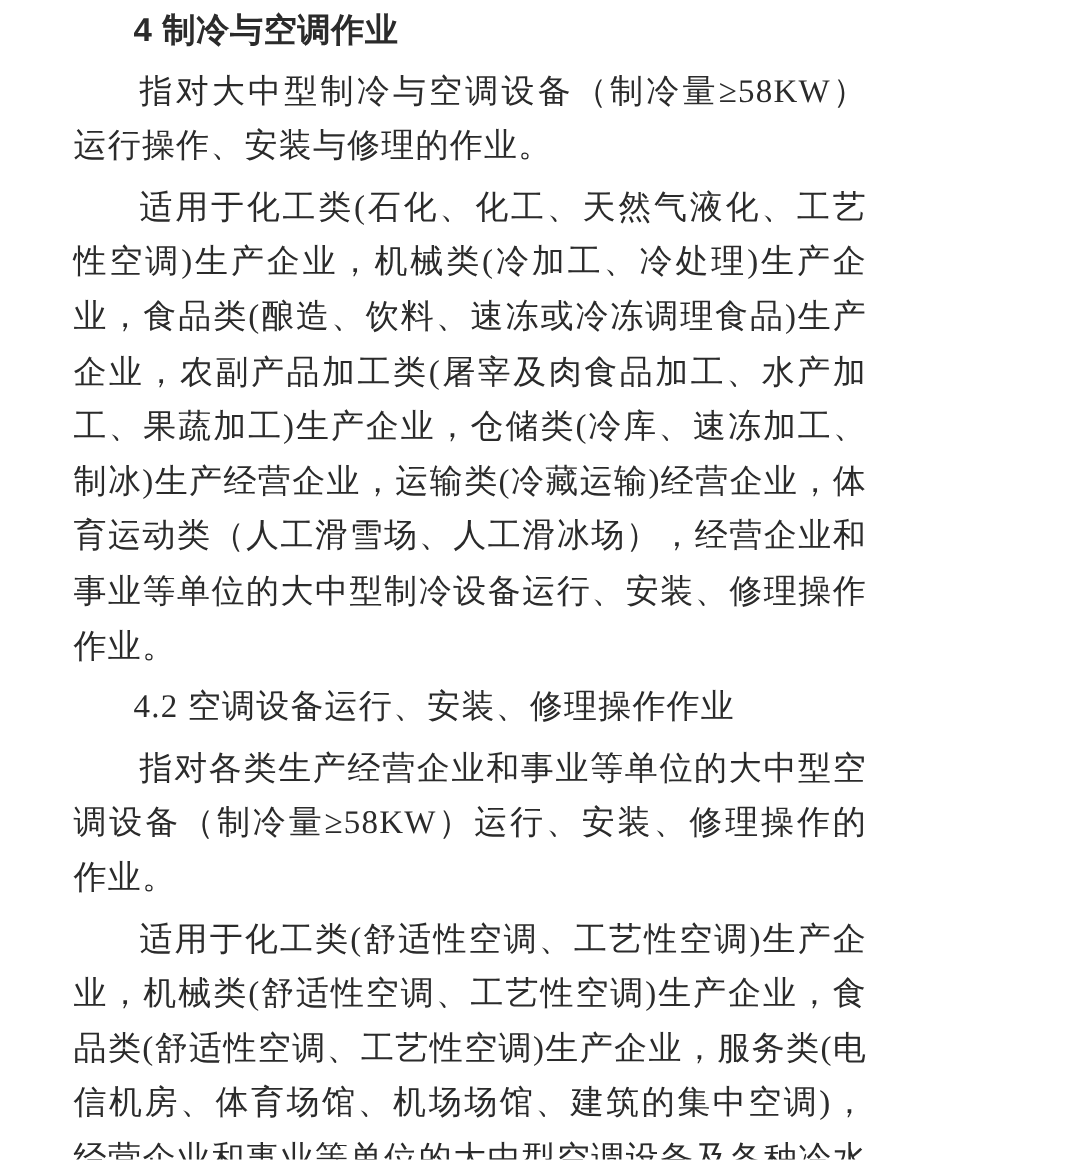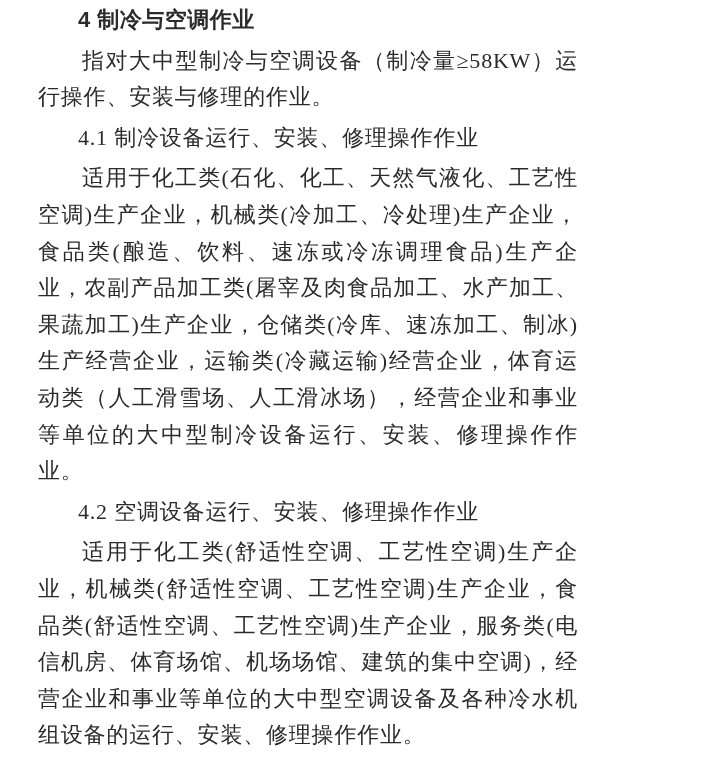--- a/index.html
+++ b/index.html
@@ -10,21 +10,21 @@
   body {
     width: 718px;
     height: 773px;
     overflow: hidden;
     font-family: "Liberation Serif", "DejaVu Serif", serif;
   }
   .page {
     box-sizing: border-box;
     width: 620px;
     height: 773px;
-    padding: 2px 38px 0 34px;
+    padding: 2px 38px 0 45px;
     color: #2b2b2b;
     font-size: 22px;
     line-height: 36.6px;
     letter-spacing: 0.8px;
     text-align: justify;
   }
   .heading {
     margin: 0;
     font-family: "Liberation Sans", "DejaVu Sans", sans-serif;
     font-weight: 700;
@@ -50,23 +50,23 @@
 </style>
 </head>
 <body>
 
 <div class="page">
 
   <h1 class="heading">4 制冷与空调作业</h1>
 
   <p class="para">指对大中型制冷与空调设备（制冷量≥58KW）运行操作、安装与修理的作业。</p>
 
-  <h2 class="subheading">4.1 制冷设备运行、安装、修理操作作业</h2>
 
 
   <p class="para">适用于化工类(石化、化工、天然气液化、工艺性空调)生产企业，机械类(冷加工、冷处理)生产企业，食品类(酿造、饮料、速冻或冷冻调理食品)生产企业，农副产品加工类(屠宰及肉食品加工、水产加工、果蔬加工)生产企业，仓储类(冷库、速冻加工、制冰)生产经营企业，运输类(冷藏运输)经营企业，体育运动类（人工滑雪场、人工滑冰场），经营企业和事业等单位的大中型制冷设备运行、安装、修理操作作业。</p>
 
   <h2 class="subheading">4.2 空调设备运行、安装、修理操作作业</h2>
 
+  <p class="para">指对各类生产经营企业和事业等单位的大中型空调设备（制冷量≥58KW）运行、安装、修理操作的作业。</p>
 
   <p class="para">适用于化工类(舒适性空调、工艺性空调)生产企业，机械类(舒适性空调、工艺性空调)生产企业，食品类(舒适性空调、工艺性空调)生产企业，服务类(电信机房、体育场馆、机场场馆、建筑的集中空调)，经营企业和事业等单位的大中型空调设备及各种冷水机组设备的运行、安装、修理操作作业。</p>
 
 </div>
 
 </body></html>

